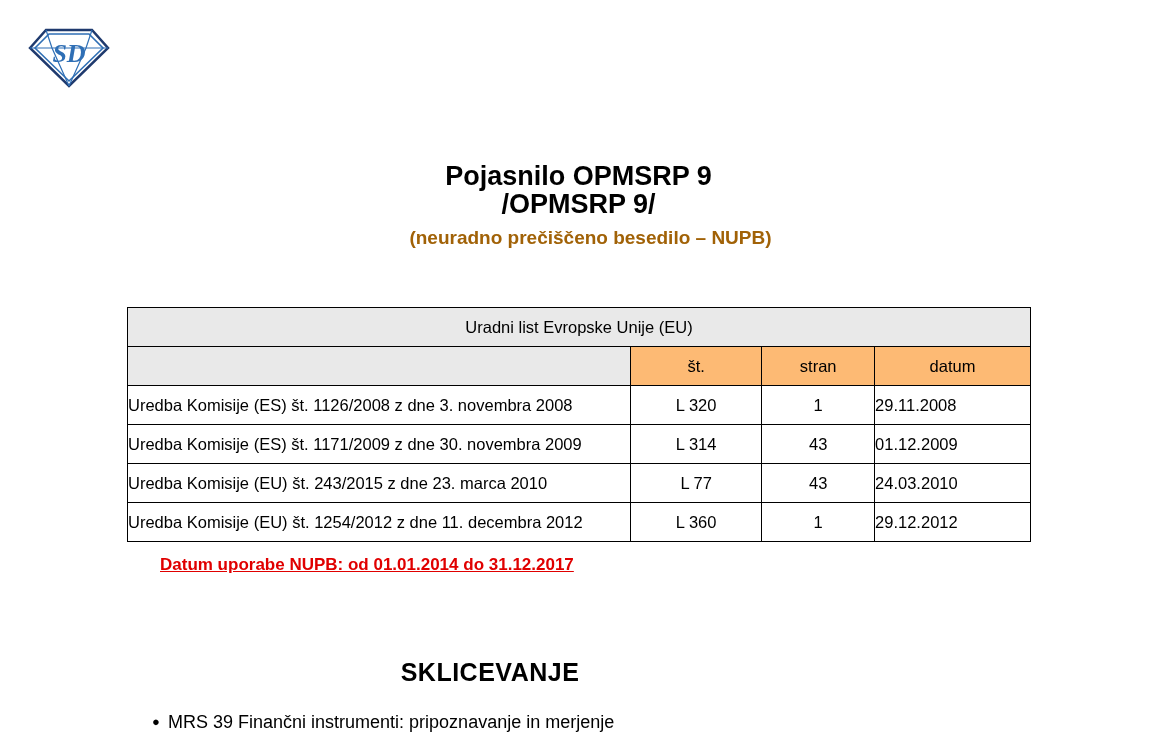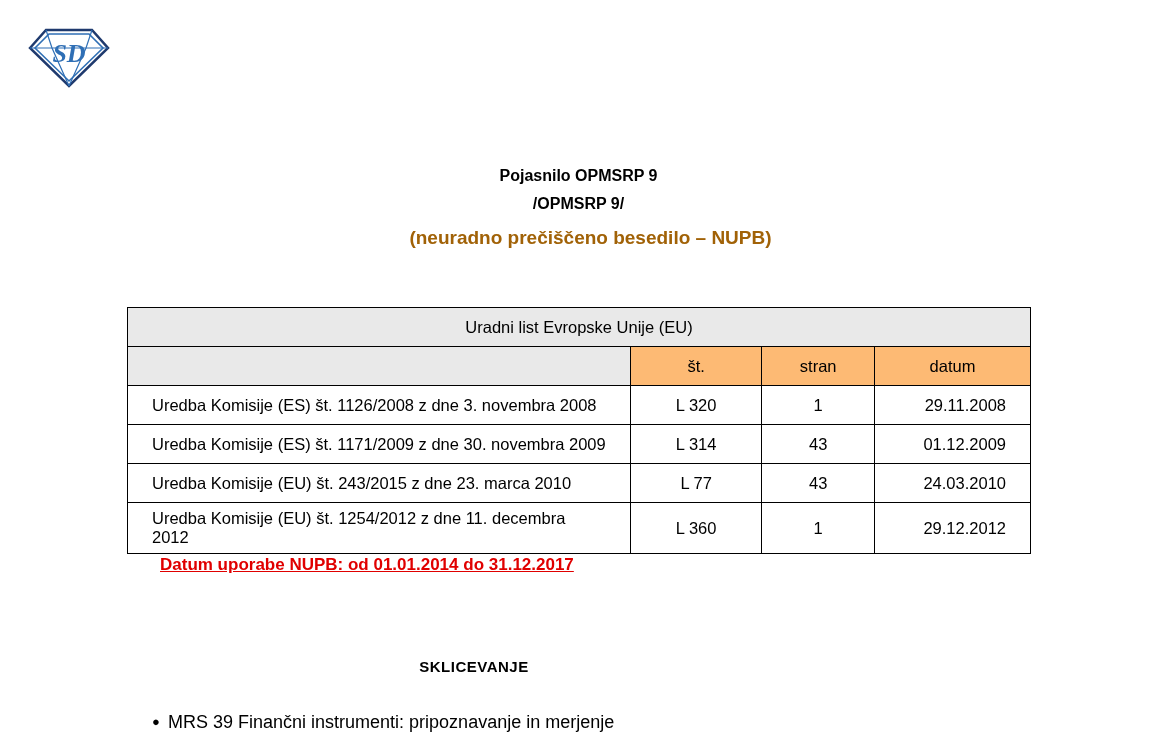--- a/index.html
+++ b/index.html
@@ -27,21 +27,21 @@
 
   
   .title-block {
     position: absolute;
     left: 0;
     top: 162px;
     width: 1157px;
     text-align: center;
   }
   .title-line {
-    font-size: 16px;
+    font-size: 27px;
     font-weight: bold;
     line-height: 28px;
     color: #000000;
     letter-spacing: 0px;
   }
   .subtitle-line {
     margin-top: 8px;
     font-size: 19px;
     font-weight: bold;
     color: #a16207;
@@ -54,42 +54,42 @@
     position: absolute;
     left: 127px;
     top: 307px;
     width: 904px;
     border-collapse: collapse;
     table-layout: fixed;
   }
   .doc-table td {
     border: 1px solid #000000;
     font-size: 16.5px;
-    padding: 6px 24px;
+    padding: 6px 0;
     vertical-align: middle;
     height: 26px;
   }
   .hdr-merged {
     background: #e9e9e9;
     text-align: center;
     font-size: 17px;
     height: 34px;
   }
   .hdr-cell {
     background: #fdba74;
     text-align: center;
     font-size: 17px;
   }
   .hdr-blank {
     background: #e9e9e9;
   }
   .c-name  { width: 468px; text-align: left; }
   .c-st    { width: 122px; text-align: center; }
   .c-stran { width: 105px; text-align: center; }
-  .c-datum { width: 145px; text-align: right; }
+  .c-datum { width: 145px; text-align: left; }
   .row-cell { height: 36px; }
 
   
   .dates {
     position: absolute;
     left: 152px;
     top: 552px;
   }
   .date-line-1 {
     font-size: 17px;
@@ -108,23 +108,24 @@
     margin-left: 8px;
   }
 
   
   .section-heading {
     position: absolute;
     left: 0;
     top: 658px;
     width: 948px;
     text-align: center;
-    font-size: 15px;
+    font-size: 25px;
     font-weight: bold;
     letter-spacing: 0.5px;
+    padding-left: 16px;
   }
 
   
   .bullet-list {
     position: absolute;
     left: 152px;
     top: 710px;
     width: 900px;
   }
   .bullet-item {

